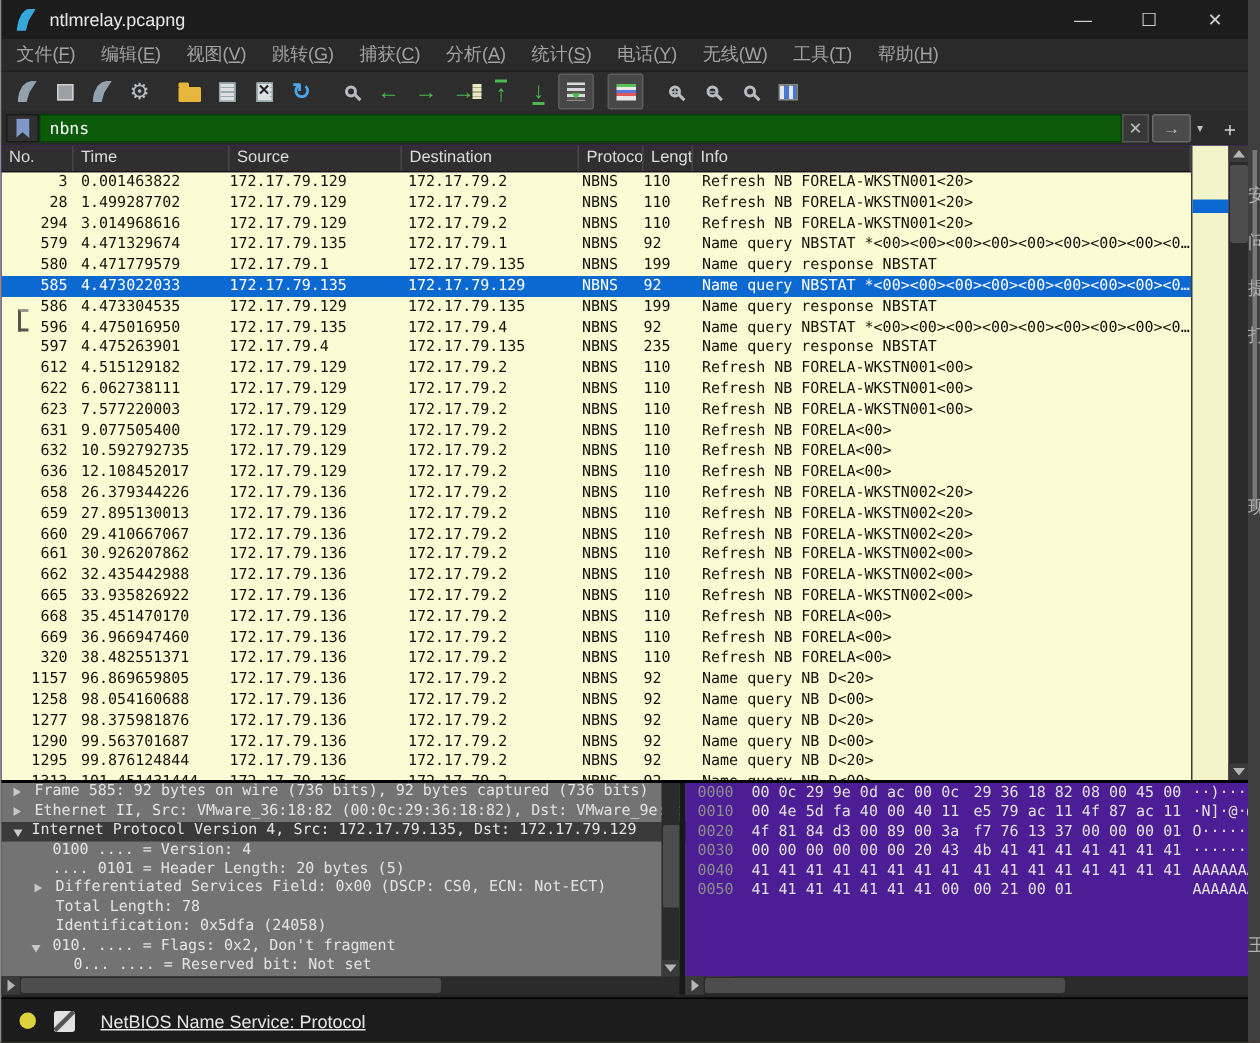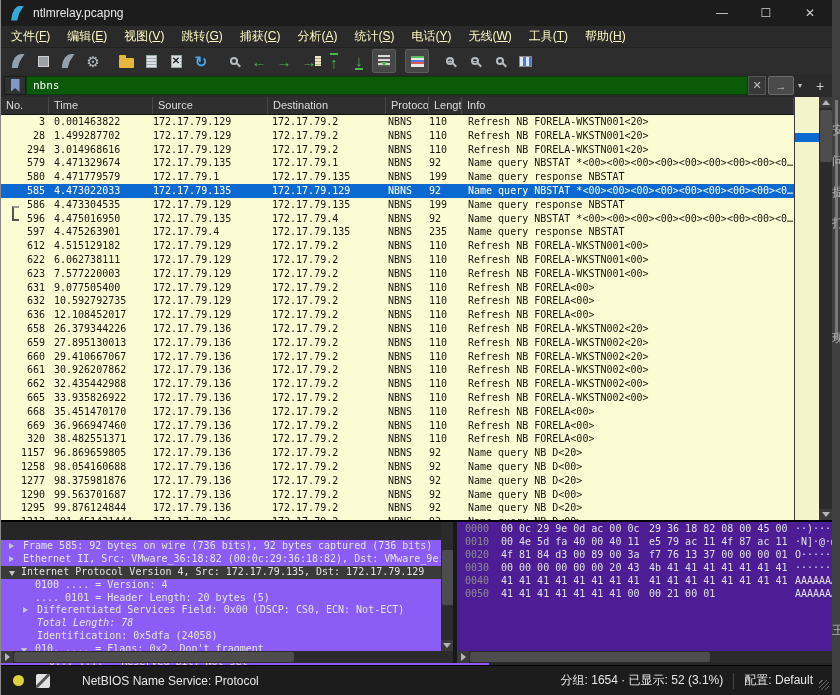--- a/index.html
+++ b/index.html
@@ -10,21 +10,21 @@
 
   
   .titlebar{position:absolute;left:0;top:0;right:0;height:26px;background:#1c1c1c;display:flex;align-items:center;}
   .fin-logo{width:13px;height:15px;margin-left:10px;background:#35a8dc;
             clip-path:polygon(0% 100%,10% 55%,26% 25%,48% 7%,72% 0%,100% 0%,62% 55%,48% 100%);}
   .title-text{color:#e8e8e8;font-size:12px;margin-left:9px;}
   .win-btns{margin-left:auto;display:flex;height:26px;}
   .win-btn{width:44px;height:26px;color:#cfcfcf;font-size:12px;display:flex;align-items:center;justify-content:center;}
   
   .menubar{position:absolute;left:0;top:26px;right:0;height:21px;background:#2a2a2a;display:flex;align-items:center;padding-left:10px;}
-  .menu-item{color:#fef9c3;font-size:12px;margin-right:17px;white-space:nowrap;}
+  .menu-item{color:#a3a3a3;font-size:12px;margin-right:17px;white-space:nowrap;}
   .menu-item u{text-decoration:underline;}
   
   .toolbar{position:absolute;left:0;top:47px;right:0;height:27px;background:#2d2d2d;border-top:1px solid #202020;
            display:flex;align-items:center;padding-left:5px;}
   .tbtn{width:24px;height:24px;display:flex;align-items:center;justify-content:center;position:relative;margin-right:1px;}
   .tbtn.pressed{background:#474747;border:1px solid #5d5d5d;border-radius:2px;}
   .tsep{width:8px;height:24px;}
   .i-fin{width:13px;height:14px;background:#93a1ad;clip-path:polygon(0% 100%,10% 55%,26% 25%,48% 7%,72% 0%,100% 0%,62% 55%,48% 100%);}
   .i-stop{width:11px;height:11px;background:#9aa0a6;border:1px solid #cfcfcf;}
   .i-gear{color:#b4bcc2;font-size:15px;line-height:1;}
@@ -81,21 +81,21 @@
   .minimap .selband{position:absolute;left:0;top:36px;width:100%;height:9px;background:#0d69d2;}
   .vscroll{position:absolute;left:818px;top:0;width:14px;height:423px;background:#2b2b2b;}
   .sbtn{position:absolute;left:0;width:14px;height:11px;background:#3a3a3a;display:flex;align-items:center;justify-content:center;}
   .tri-up{border:4px solid transparent;border-bottom:5px solid #b5b5b5;margin-top:-4px;}
   .tri-down{border:4px solid transparent;border-top:5px solid #b5b5b5;margin-bottom:-4px;}
   .tri-left{border:4px solid transparent;border-right:5px solid #b5b5b5;margin-left:-4px;}
   .tri-right{border:4px solid transparent;border-left:5px solid #b5b5b5;margin-right:-4px;}
   .vthumb{position:absolute;left:1px;width:12px;background:#4d4d4d;border-radius:2px;}
   
   .divider-h{position:absolute;left:0;top:520px;width:832px;height:2px;background:#000;}
-  .details{position:absolute;left:0;top:540px;width:488px;height:129px;background:#8b5cf6;overflow:hidden;}
+  .details{position:absolute;left:0;top:522px;width:488px;height:129px;background:#737373;overflow:hidden;}
   .dline{position:relative;height:12.9px;line-height:12.9px;font-family:"DejaVu Sans Mono",monospace;font-size:10px;
          color:#e4e4e4;white-space:nowrap;overflow:hidden;}
   .dline.hl{background:#3a3a3a;}
   .dline .arr{position:absolute;top:3px;}
   .arr.r{border:3px solid transparent;border-left:5px solid #c8c8c8;}
   .arr.d{border:3px solid transparent;border-top:5px solid #c8c8c8;margin-top:2px;}
   .dvscroll{position:absolute;left:440px;top:522px;width:12px;height:129px;background:#2b2b2b;}
   .dvscroll .vthumb{top:28px;height:55px;}
   .dvscroll .sbtn{width:12px;bottom:0;}
   .hscroll{position:absolute;height:12px;background:#2b2b2b;}
@@ -107,21 +107,21 @@
   .hx-off{position:absolute;left:8px;color:#8c8c8c;}
   .hx-g1{position:absolute;left:44px;color:#e0e0e0;}
   .hx-g2{position:absolute;left:192px;color:#e0e0e0;}
   .hx-ascii{position:absolute;left:338px;color:#e0e0e0;}
   
   .statusbar{position:absolute;left:0;top:665px;width:832px;height:30px;background:#1c1c1c;border-top:1px solid #000;
              display:flex;align-items:center;color:#e6e6e6;font-size:12px;}
   .expert-dot{width:11px;height:11px;border-radius:50%;background:#dcd23c;margin-left:12px;}
   .comment-box{width:14px;height:14px;background:#e2e2e2;border-radius:2px;margin-left:12px;position:relative;overflow:hidden;}
   .comment-box:after{content:"";position:absolute;left:-2px;top:5px;width:18px;height:3px;background:#555;transform:rotate(-45deg);}
-  .sb-left{margin-left:32px;}
+  .sb-left{margin-left:17px;text-decoration:underline;}
   .sb-right{margin-left:auto;display:flex;align-items:center;}
   .sb-sep{width:1px;height:16px;background:#444;margin:0 10px;}
   .grip{width:10px;height:10px;margin:8px 4px 0 6px;
         background:repeating-linear-gradient(135deg,transparent 0 2px,#666 2px 3px);}
   
   .sliver{position:absolute;left:832px;top:0;width:8px;height:695px;background:#3f3f3f;overflow:hidden;}
   .sliver .bgbar{position:absolute;left:3px;top:100px;width:3px;height:240px;background:#777;}
   .sliver span{position:absolute;left:0;color:#b0b0b0;font-size:12px;}
 </style>
 </head>
@@ -535,21 +535,21 @@
 
     <div class="divider-h"></div>
 
     <div class="details">
         <div class="dline"><div class="arr r" style="left: 8px;"></div><span style="padding-left: 22px;">Frame 585: 92 bytes on wire (736 bits), 92 bytes captured (736 bits)</span></div>
         <div class="dline"><div class="arr r" style="left: 8px;"></div><span style="padding-left: 22px;">Ethernet II, Src: VMware_36:18:82 (00:0c:29:36:18:82), Dst: VMware_9e:0d:ac</span></div>
         <div class="dline hl"><div class="arr d" style="left: 8px;"></div><span style="padding-left: 20px;">Internet Protocol Version 4, Src: 172.17.79.135, Dst: 172.17.79.129</span></div>
         <div class="dline"><span style="padding-left: 34px;">0100 .... = Version: 4</span></div>
         <div class="dline"><span style="padding-left: 34px;">.... 0101 = Header Length: 20 bytes (5)</span></div>
         <div class="dline"><div class="arr r" style="left: 22px;"></div><span style="padding-left: 36px;">Differentiated Services Field: 0x00 (DSCP: CS0, ECN: Not-ECT)</span></div>
-        <div class="dline"><span style="padding-left: 36px; font-style: italic;">Total Length: 78</span></div>
+        <div class="dline"><span style="padding-left: 36px;">Total Length: 78</span></div>
         <div class="dline"><span style="padding-left: 36px;">Identification: 0x5dfa (24058)</span></div>
         <div class="dline"><div class="arr d" style="left: 20px;"></div><span style="padding-left: 34px;">010. .... = Flags: 0x2, Don't fragment</span></div>
         <div class="dline"><span style="padding-left: 48px;">0... .... = Reserved bit: Not set</span></div>
       </div>
     <div class="dvscroll">
       <div class="vthumb"></div>
       <div class="sbtn">
           <div class="tri-down"></div>
         </div>
     </div>
@@ -610,26 +610,20 @@
       <div class="hthumb" style="left:13px;width:240px"></div>
       <div class="sbtn" style="right:0">
           <div class="tri-right"></div>
         </div>
     </div>
 
     <div class="statusbar">
       <div class="expert-dot"></div>
       <div class="comment-box"></div>
       <div class="sb-left">NetBIOS Name Service: Protocol</div>
-      <div class="sb-right">
-        <div>分组: 1654 · 已显示: 52 (3.1%)</div>
-        <div class="sb-sep"></div>
-        <div>配置: Default</div>
-        <div class="grip"></div>
-      </div>
     </div>
   </div>
 
   <div class="sliver">
     <div class="bgbar"></div>
   <span style="top: 122px;">安</span>
       <span style="top: 153px;">问</span>
       <span style="top: 184px;">提</span>
       <span style="top: 215px;">打</span>
       <span style="top: 330px;">现</span>

